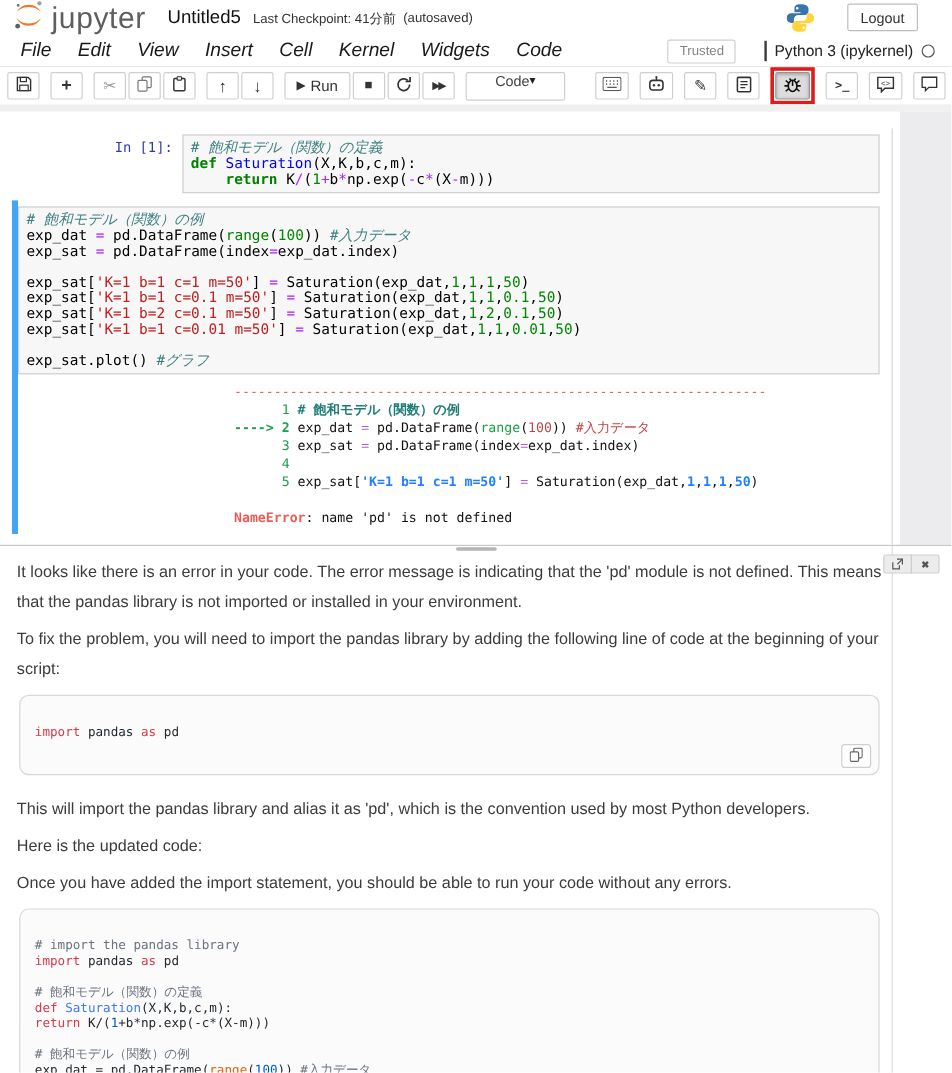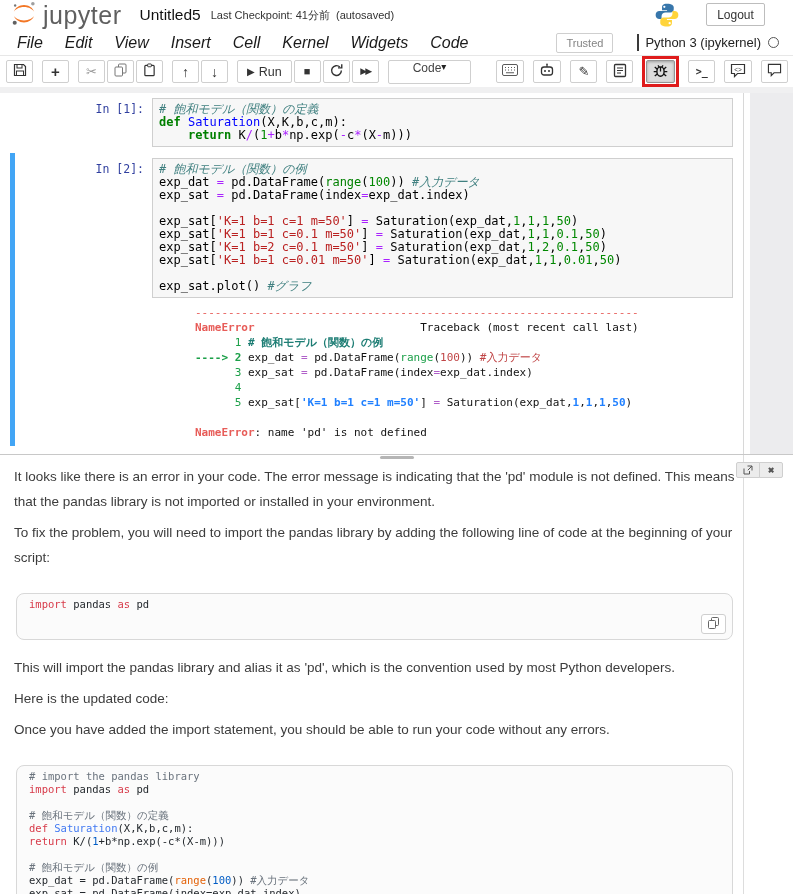--- a/index.html
+++ b/index.html
@@ -38,21 +38,21 @@
     display:flex; align-items:flex-start; padding:0 24px; font-size:12px; color:#444; margin-right:25px; }
   .cell-type .caret { margin-left:auto; font-size:10px; color:#222; }
   .tgroup2 { display:flex; gap:9px; align-items:center; }
   .redbox { border:3px solid #df1c1c; padding:1px; display:flex; }
   .tbtn.active { background:#dcdcdc; border-color:#949494; box-shadow:inset 0 1px 3px rgba(0,0,0,.28); }
 
   
   .notebook-area { position:relative; height:367px; background:#fff; }
   .topstrip { height:6px; background:#f0f0f1; }
   .right-gutter { position:absolute; left:750px; top:6px; right:0; bottom:0; background:#ececee; }
-  .nb-container { position:absolute; left:0; top:6px; width:744px; bottom:0;
+  .nb-container { position:absolute; left:0; top:20px; width:744px; bottom:0;
     border-right:1px solid #d8d8d8; background:#fff; overflow:hidden; }
   .cell { margin-left:10px; border-left:5px solid transparent; padding:5px 10px 6px 0; }
   .cell.selected { border-left-color:#42A5F5; }
   .cellrow { display:flex; }
   .prompt { width:137px; text-align:right; padding:4px 8px 0 0; color:#303F9F;
     font:11.5px "DejaVu Sans Mono", monospace; flex:none; }
   .codebox { flex:1; border:1px solid #cfcfcf; background:#f7f7f7; padding:4px 6px;
     font:12px/13px "DejaVu Sans Mono", monospace; }
   .ed-line, .tb-line { white-space:pre; }
   .ed-com { color:#408080; font-style:italic; }
@@ -81,21 +81,21 @@
     width:34px; height:3px; background:#b5b5b5; border-radius:2px; }
   .v-div { position:absolute; left:743px; top:0; bottom:0; width:1px; background:#ddd; }
   .panel-actions { position:absolute; top:7px; right:10px; display:flex; z-index:3; }
   .pabtn { width:24px; height:16px; background:#ececec; border:1px solid #cfcfcf;
     display:flex; align-items:center; justify-content:center; }
   .pabtn:first-child { border-radius:2px 0 0 2px; }
   .pabtn:last-child { margin-left:-1px; border-radius:0 2px 2px 0; font-size:8px; color:#555; font-weight:bold; }
   .panel-content { position:absolute; left:0; top:0; right:50px; bottom:0; padding:9px 8px 0 14px; overflow:hidden; }
   .panel-content p { font-size:13.5px; line-height:25px; color:#3c3c3c; margin:0 0 6px; }
   .ghblock { position:relative; border:1px solid #d8d8d8; border-radius:8px; background:#fbfbfb;
-    padding:4px 12px; margin:23px 2px 15px 2px; font:10.5px/13px "DejaVu Sans Mono", monospace; }
+    padding:24px 12px; margin:9px 2px 15px 2px; font:10.5px/13px "DejaVu Sans Mono", monospace; }
   .ghblock.single { padding-bottom:28px; }
   .gh-com { color:#6a737d; }
   .gh-kw  { color:#d73a49; }
   .gh-fn  { color:#4078f2; }
   .gh-str { color:#032f62; }
   .gh-num { color:#005cc5; }
   .gh-orn { color:#e36209; }
   .gh-pl  { color:#24292e; }
   .copybtn { position:absolute; right:6px; bottom:5px; width:25px; height:20px; background:#fff;
     border:1px solid #cfcfcf; border-radius:3px; display:flex; align-items:center; justify-content:center; }
@@ -276,37 +276,35 @@
           <div class="prompt">In [1]:</div>
           <div class="codebox">
             <div class="ed-line"><span class="ed-com"># 飽和モデル（関数）の定義</span></div>
             <div class="ed-line"><span class="ed-kw">def</span><span class="ed-pl"> </span><span class="ed-fn">Saturation</span><span class="ed-pl">(X,K,b,c,m):</span></div>
             <div class="ed-line"><span class="ed-pl">    </span><span class="ed-kw">return</span><span class="ed-pl"> K</span><span class="ed-op">/</span><span class="ed-pl">(</span><span class="ed-num">1</span><span class="ed-op">+</span><span class="ed-pl">b</span><span class="ed-op">*</span><span class="ed-pl">np.exp(</span><span class="ed-op">-</span><span class="ed-pl">c</span><span class="ed-op">*</span><span class="ed-pl">(X</span><span class="ed-op">-</span><span class="ed-pl">m)))</span></div>
           </div>
         </div>
       </div>
       <div class="cell selected">
         <div class="cellrow">
-          <div class="prompt">In [2]:</div>
           <div class="codebox">
             <div class="ed-line"><span class="ed-com"># 飽和モデル（関数）の例</span></div>
             <div class="ed-line"><span class="ed-pl">exp_dat </span><span class="ed-op">=</span><span class="ed-pl"> pd.DataFrame(</span><span class="ed-bi">range</span><span class="ed-pl">(</span><span class="ed-num">100</span><span class="ed-pl">)) </span><span class="ed-com">#入力データ</span></div>
             <div class="ed-line"><span class="ed-pl">exp_sat </span><span class="ed-op">=</span><span class="ed-pl"> pd.DataFrame(index</span><span class="ed-op">=</span><span class="ed-pl">exp_dat.index)</span></div>
             <div class="ed-line">&nbsp;</div>
             <div class="ed-line"><span class="ed-pl">exp_sat[</span><span class="ed-str">'K=1 b=1 c=1 m=50'</span><span class="ed-pl">] </span><span class="ed-op">=</span><span class="ed-pl"> Saturation(exp_dat,</span><span class="ed-num">1</span><span class="ed-pl">,</span><span class="ed-num">1</span><span class="ed-pl">,</span><span class="ed-num">1</span><span class="ed-pl">,</span><span class="ed-num">50</span><span class="ed-pl">)</span></div>
             <div class="ed-line"><span class="ed-pl">exp_sat[</span><span class="ed-str">'K=1 b=1 c=0.1 m=50'</span><span class="ed-pl">] </span><span class="ed-op">=</span><span class="ed-pl"> Saturation(exp_dat,</span><span class="ed-num">1</span><span class="ed-pl">,</span><span class="ed-num">1</span><span class="ed-pl">,</span><span class="ed-num">0.1</span><span class="ed-pl">,</span><span class="ed-num">50</span><span class="ed-pl">)</span></div>
             <div class="ed-line"><span class="ed-pl">exp_sat[</span><span class="ed-str">'K=1 b=2 c=0.1 m=50'</span><span class="ed-pl">] </span><span class="ed-op">=</span><span class="ed-pl"> Saturation(exp_dat,</span><span class="ed-num">1</span><span class="ed-pl">,</span><span class="ed-num">2</span><span class="ed-pl">,</span><span class="ed-num">0.1</span><span class="ed-pl">,</span><span class="ed-num">50</span><span class="ed-pl">)</span></div>
             <div class="ed-line"><span class="ed-pl">exp_sat[</span><span class="ed-str">'K=1 b=1 c=0.01 m=50'</span><span class="ed-pl">] </span><span class="ed-op">=</span><span class="ed-pl"> Saturation(exp_dat,</span><span class="ed-num">1</span><span class="ed-pl">,</span><span class="ed-num">1</span><span class="ed-pl">,</span><span class="ed-num">0.01</span><span class="ed-pl">,</span><span class="ed-num">50</span><span class="ed-pl">)</span></div>
             <div class="ed-line">&nbsp;</div>
             <div class="ed-line"><span class="ed-pl">exp_sat.plot() </span><span class="ed-com">#グラフ</span></div>
           </div>
         </div>
         <div class="traceback">
           <div class="tb-line"><span class="tb-red">-------------------------------------------------------------------</span></div>
-          <div class="tb-line"><span class="tb-redb">NameError</span><span class="tb-pl">                         Traceback (most recent call last)</span></div>
           <div class="tb-line"><span class="tb-grn">      1 </span><span class="tb-comb"># 飽和モデル（関数）の例</span></div>
           <div class="tb-line"><span class="tb-grnb">----&gt; 2</span><span class="tb-pl"> exp_dat </span><span class="tb-pur">=</span><span class="tb-pl"> pd.DataFrame(</span><span class="tb-grn">range</span><span class="tb-pl">(</span><span class="tb-crim">100</span><span class="tb-pl">)) </span><span class="tb-crim">#入力データ</span></div>
           <div class="tb-line"><span class="tb-grn">      3</span><span class="tb-pl"> exp_sat </span><span class="tb-pur">=</span><span class="tb-pl"> pd.DataFrame(index</span><span class="tb-pur">=</span><span class="tb-pl">exp_dat.index)</span></div>
           <div class="tb-line"><span class="tb-grn">      4</span></div>
           <div class="tb-line"><span class="tb-grn">      5</span><span class="tb-pl"> exp_sat[</span><span class="tb-blub">'K=1 b=1 c=1 m=50'</span><span class="tb-pl">] </span><span class="tb-pur">=</span><span class="tb-pl"> Saturation(exp_dat,</span><span class="tb-blub">1</span><span class="tb-pl">,</span><span class="tb-blub">1</span><span class="tb-pl">,</span><span class="tb-blub">1</span><span class="tb-pl">,</span><span class="tb-blub">50</span><span class="tb-pl">)</span></div>
           <div class="tb-line">&nbsp;</div>
           <div class="tb-line"><span class="tb-redb">NameError</span><span class="tb-pl">: name 'pd' is not defined</span></div>
         </div>
       </div>
     </div>

